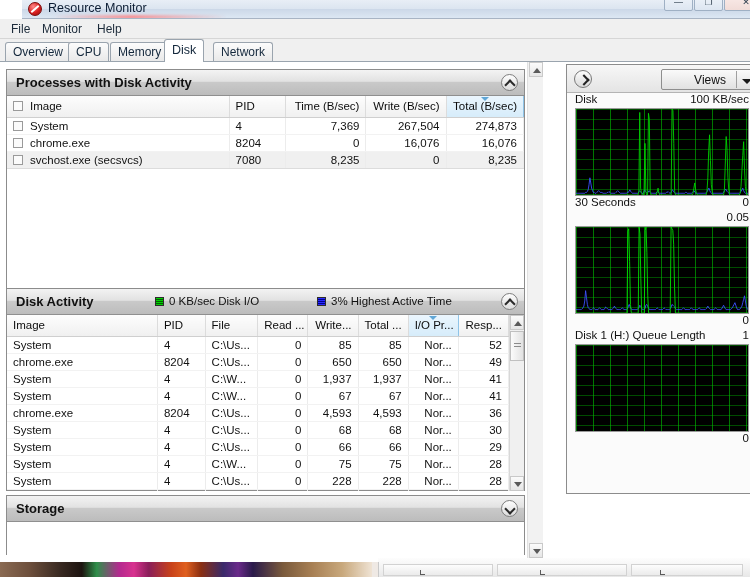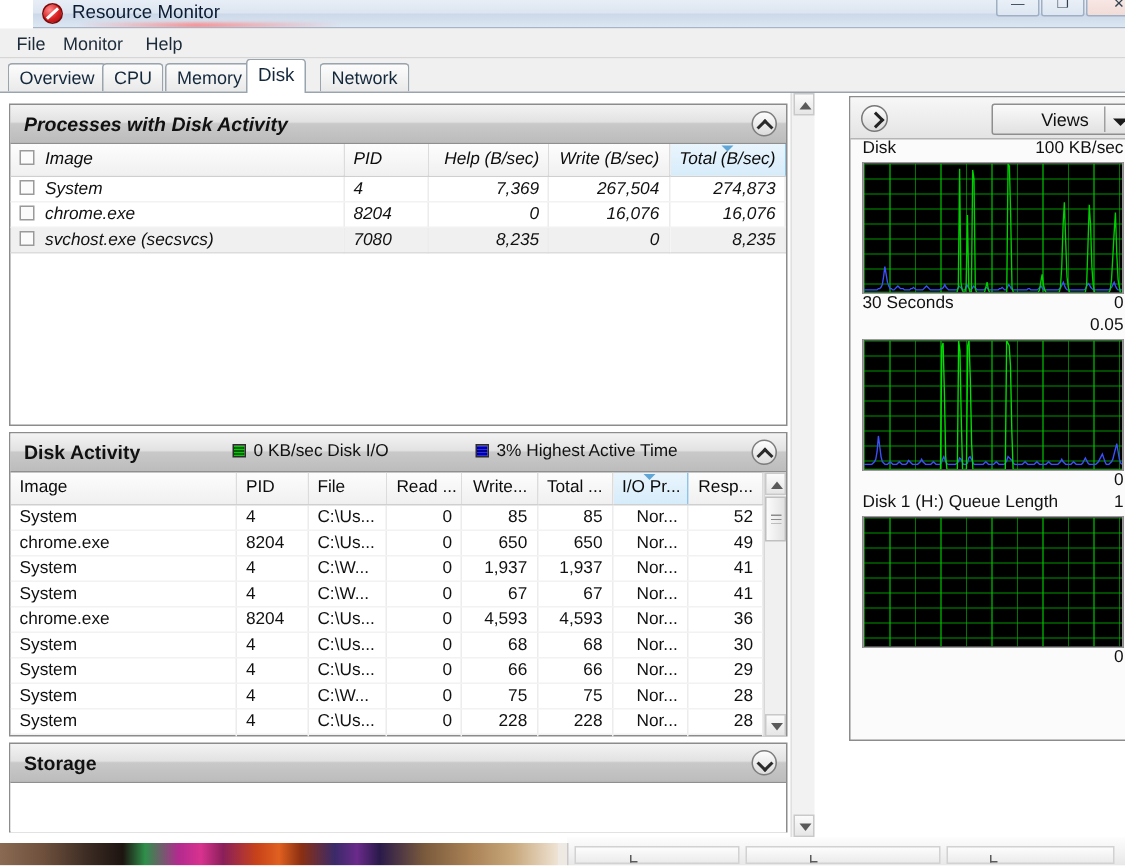--- a/index.html
+++ b/index.html
@@ -337,41 +337,41 @@
   <div class="tabstrip">
     <div class="tab" style="left:5px">Overview</div>
     <div class="tab" style="left:68px">CPU</div>
     <div class="tab" style="left:110px">Memory</div>
     <div class="tab active" style="left:164px">Disk</div>
     <div class="tab" style="left:213px">Network</div>
   </div>
 
   <div class="leftpane">
 
-    <div class="panel" style="top:7px; height:215px;font-style:italic;">
+    <div class="panel" style="top:7px; height:268px;">
       <div class="panel-head">
         <div class="panel-title">Processes with Disk Activity</div>
         <div class="chev"></div>
       </div>
       <div style="position:relative;">
         <table class="grid">
           <colgroup>
               <col style="width:43%">
               <col style="width:11%">
               <col style="width:15.5%">
               <col style="width:15.5%">
               <col style="width:15%">
             </colgroup>
           <thead>
             <tr>
               <th class="l">
                 <span class="cbx"></span><span>Image</span>
               </th>
               <th class="l">PID</th>
-              <th>Help (B/sec)</th>
+              <th>Time (B/sec)</th>
               <th>Write (B/sec)</th>
               <th class="sorted">Total (B/sec)</th>
             </tr>
           </thead>
           <tbody>
             <tr>
               <td class="l"><span class="cbx"></span><span>System</span></td>
               <td class="l">4</td>
               <td>7,369</td>
               <td>267,504</td>

